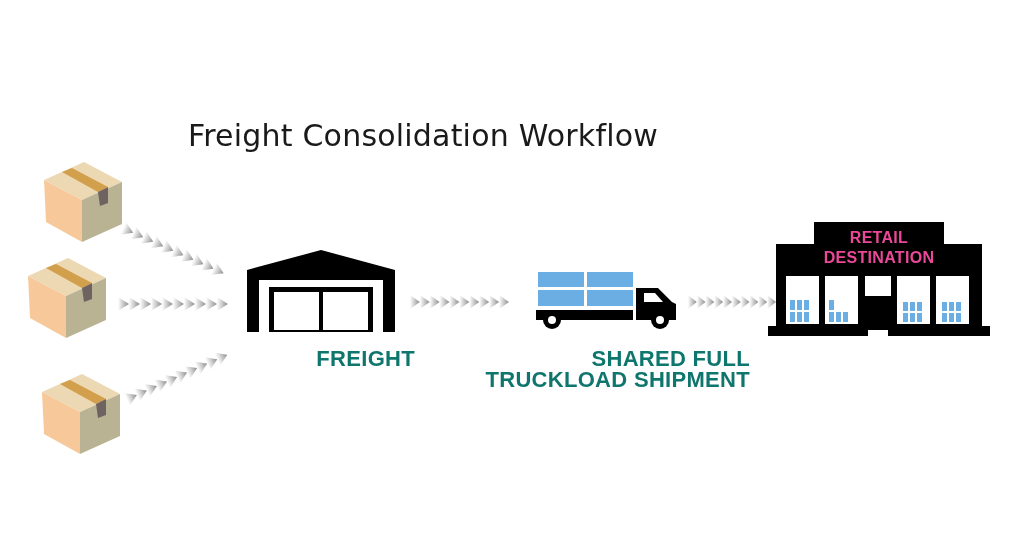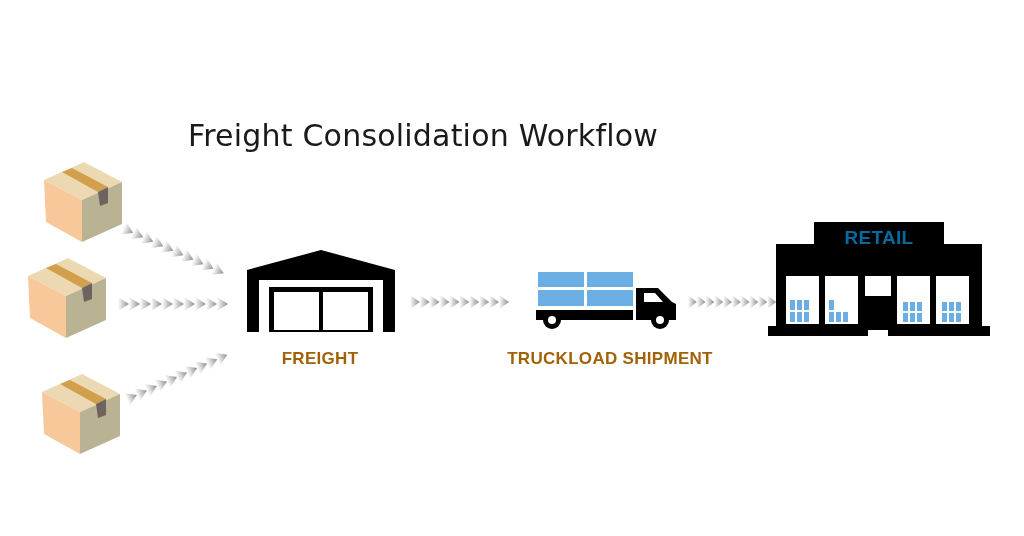--- a/index.html
+++ b/index.html
@@ -6,22 +6,22 @@
     body {
       width: 1024px; height: 536px; background: #ffffff; position: relative; overflow: hidden;
       font-family: "DejaVu Sans", sans-serif;
     }
     .abs { position: absolute; }
     .title {
       left: 0; width: 846px; top: 118px; text-align: center;
       font-family: "DejaVu Sans", sans-serif; font-size: 30px; color: #1a1a1a; letter-spacing: 0.2px;
     }
     .label {
-      text-align: center; font-family: "Liberation Sans", sans-serif; font-weight: bold;
-      font-size: 17px; line-height: 21px; color: #a16207; letter-spacing: 0.3px;
+      text-align: right; font-family: "Liberation Sans", sans-serif; font-weight: bold;
+      font-size: 22px; line-height: 21px; color: #0f766e; letter-spacing: 0.3px;
     }
     svg { display: block; }
   </style>
 </head>
 <body>
 
 <div class="abs title">Freight Consolidation Workflow</div>
 
 <svg class="abs" style="left:38px;top:150px" width="90" height="95" viewBox="0 0 90 95">
   <polygon points="6,30 46,12 84,32 44,50" fill="#ecd8b2"></polygon>
@@ -105,20 +105,21 @@
   <rect x="51" y="20" width="46" height="16" fill="#6aaee3"></rect>
   <rect x="0" y="40" width="97" height="10" fill="#000"></rect>
   <path d="M100,18 L122,18 L136,32 L140,34 L140,50 L100,50 Z" fill="#000"></path>
   <path d="M108,23 L119,23 L127,32 L108,32 Z" fill="#fff"></path>
   <circle cx="16" cy="50" r="9" fill="#000"></circle>
   <circle cx="16" cy="50" r="4" fill="#fff"></circle>
   <circle cx="124" cy="50" r="9" fill="#000"></circle>
   <circle cx="124" cy="50" r="4" fill="#fff"></circle>
 </svg>
 <div class="abs label" style="left:470px;top:348px;width:280px">
+  <div>SHARED FULL</div>
   <div>TRUCKLOAD SHIPMENT</div>
 </div>
 
 <svg class="abs" style="left:688px;top:293px" width="90" height="20">
   <g transform="translate(0,2) scale(0.8,1)" fill="url(#fadeGrad)">
       <use href="#chevrons"></use>
     </g>
 </svg>
 
 <div class="abs" style="left:768px;top:222px;width:222px;height:116px">
@@ -152,16 +153,17 @@
         <rect x="142" y="91" width="5" height="9"></rect>
         <rect x="149" y="91" width="5" height="9"></rect>
       <rect x="174" y="80" width="5" height="9"></rect>
         <rect x="181" y="80" width="5" height="9"></rect>
         <rect x="188" y="80" width="5" height="9"></rect>
       <rect x="174" y="91" width="5" height="9"></rect>
         <rect x="181" y="91" width="5" height="9"></rect>
         <rect x="188" y="91" width="5" height="9"></rect>
     </g>
   </svg>
-  <div class="abs" style="left:40px;top:6px;width:142px;text-align:center;color:#0369a1;font-family:'Liberation Sans',sans-serif;font-weight:bold;font-size:19px;line-height:20px;letter-spacing:0.3px">
+  <div class="abs" style="left:40px;top:6px;width:142px;text-align:center;color:#ec4899;font-family:'Liberation Sans',sans-serif;font-weight:bold;font-size:16px;line-height:20px;letter-spacing:0.3px">
     <div>RETAIL</div>
+    <div>DESTINATION</div>
   </div>
 </div>
 
 </body></html>

